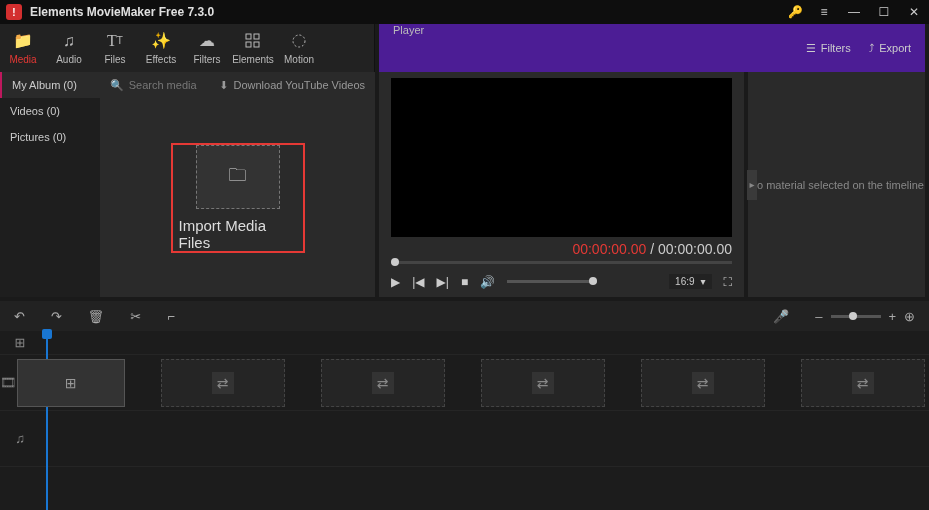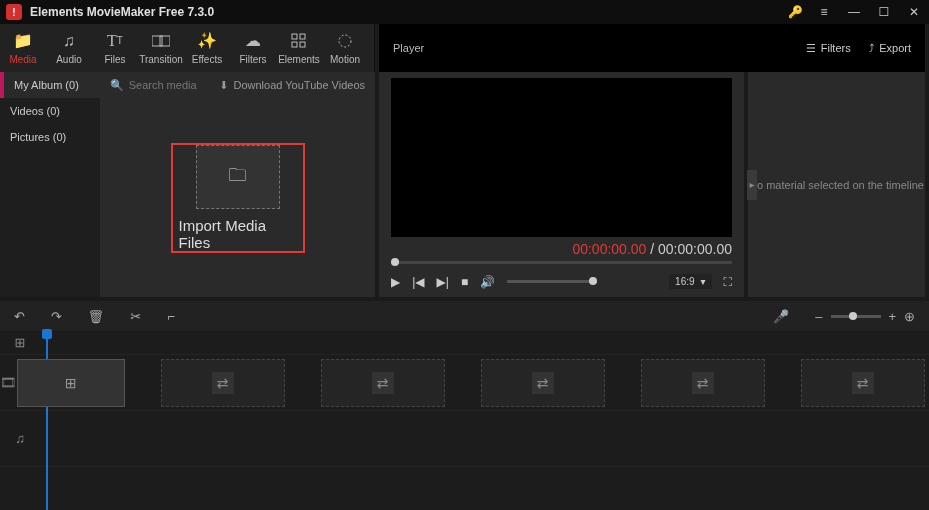--- a/index.html
+++ b/index.html
@@ -15,29 +15,29 @@
 .titlebar .ctrl { width:18px; text-align:center; font-size:12px; color:#ccc; cursor:pointer; }
 
 
 .row2 { display:flex; height:48px; }
 .tabs { display:flex; background:#222; width:375px; border-right:1px solid #111; }
 .tab { width:46px; display:flex; flex-direction:column; align-items:center; justify-content:center; gap:4px; color:#bbb; font-size:10px; cursor:pointer; }
 .tab.active { color:#e53935; }
 .tab .icon { font-size:16px; height:18px; display:flex; align-items:center; }
 .tab:last-child .icon svg { width:16px; height:16px; }
 
-.playerhdr { flex:1; background:#000000; display:flex; align-items:center; padding:0 14px; margin-left:4px; margin-right:4px; }
+.playerhdr { flex:1; background:#4c1d95; display:flex; padding:0 14px; margin-left:4px; margin-right:4px; }
 .playerhdr .pspacer{flex:1;}
 .playerhdr .pbtn { display:flex; align-items:center; gap:5px; color:#ccc; font-size:11px; margin-left:18px; cursor:pointer; }
 
 
 .row3 { display:flex; height:225px; }
 .sidebar { width:100px; background:#1e1e1e; }
 .sidebar .item { height:26px; display:flex; align-items:center; padding-left:10px; color:#ccc; cursor:pointer; }
-.sidebar .item.active { background:#2a2a2a; border-left:4px solid #be185d; }
+.sidebar .item.active { background:#2a2a2a; border-left:2px solid #be185d; }
 .library { width:275px; background:#2a2a2a; display:flex; flex-direction:column; }
 .libhdr { height:26px; display:flex; align-items:center; padding:0 10px; color:#999; }
 .libhdr .search { display:flex; align-items:center; gap:5px; }
 .libhdr .lspacer{flex:1;}
 .libhdr .dl { display:flex; align-items:center; gap:5px; cursor:pointer; }
 .dropzone-outer { flex:1; display:flex; align-items:center; justify-content:center; }
 .dropzone-border { width:134px; height:110px; border:2px solid #e53935; display:flex; align-items:center; justify-content:center; padding:6px; }
 .dropzone { width:100%; display:flex; flex-direction:column; align-items:center; gap:8px; }
 .dashed { width:84px; height:64px; border:1px dashed #777; display:flex; align-items:center; justify-content:center; background:#333; }
 .dashed .foldericon { font-size:18px; color:#ddd; }
@@ -110,29 +110,20 @@
     </div>
     <div class="tab">
       <span class="icon">♫</span>
       <span>Audio</span>
     </div>
     <div class="tab">
       <span class="icon" style="font-family:serif;">T<span style="font-size:10px;">T</span></span>
       <span>Files</span>
     </div>
     <div class="tab">
-      <span class="icon">
-          <svg width="18" height="14" viewBox="0 0 18 14">
-            <rect x="0" y="2" width="10" height="10" fill="none" stroke="#bbb"></rect>
-            <rect x="8" y="2" width="10" height="10" fill="none" stroke="#bbb"></rect>
-          </svg>
-        </span>
-      <span>Transition</span>
-    </div>
-    <div class="tab">
       <span class="icon">✨</span>
       <span>Effects</span>
     </div>
     <div class="tab">
       <span class="icon">☁</span>
       <span>Filters</span>
     </div>
     <div class="tab">
       <span class="icon">
           <svg width="16" height="16" viewBox="0 0 16 16">

